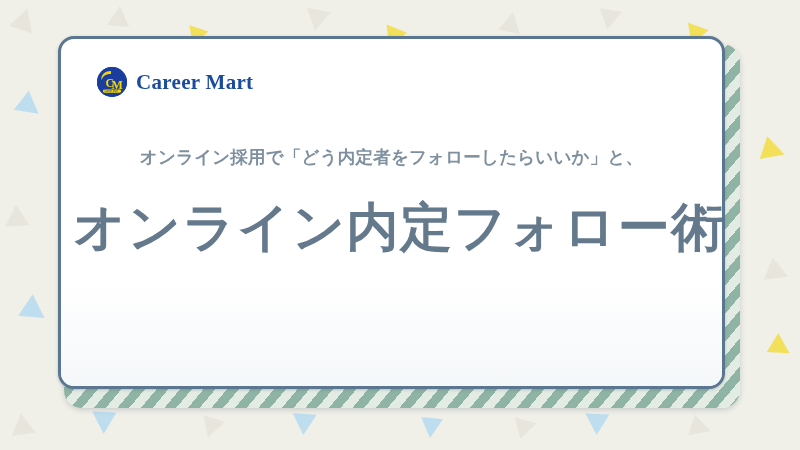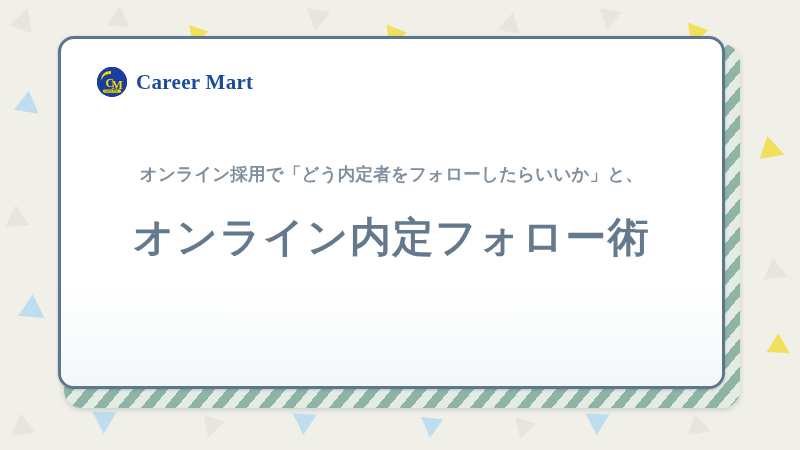--- a/index.html
+++ b/index.html
@@ -115,41 +115,41 @@
     letter-spacing: 0.3px;
     color: #1a4b9c;
     white-space: nowrap;
   }
 
   
   #headline-block {
     position: absolute;
     left: 0;
     right: 0;
-    top: 121px;
+    top: 104px;
     z-index: 3;
     text-align: center;
     padding: 0 12px;
   }
 
   .subtitle-line {
     font-family: "DejaVu Sans", "Liberation Sans", sans-serif;
     font-weight: bold;
     font-size: 17.5px;
     line-height: 1.62;
     color: #7e909f;
     letter-spacing: 0.2px;
     white-space: nowrap;
   }
 
   #main-title {
     margin-top: 25px;
     font-family: "DejaVu Sans", "Liberation Sans", sans-serif;
     font-weight: bold;
-    font-size: 41px;
+    font-size: 52px;
     line-height: 1.2;
     color: #65798d;
     letter-spacing: 1.5px;
     white-space: nowrap;
     text-align: center;
   }
 </style>
 </head>
 <body>
 

